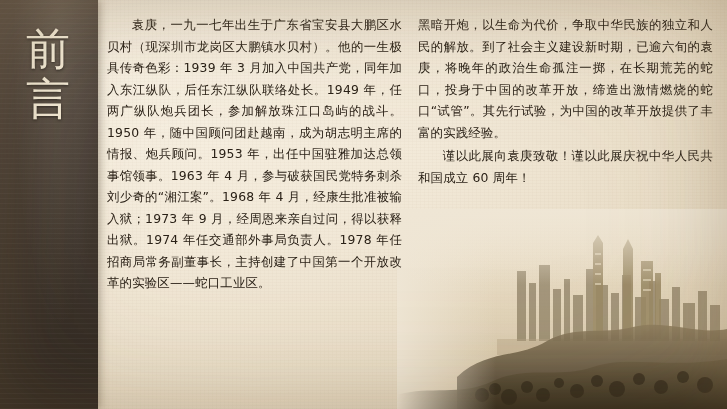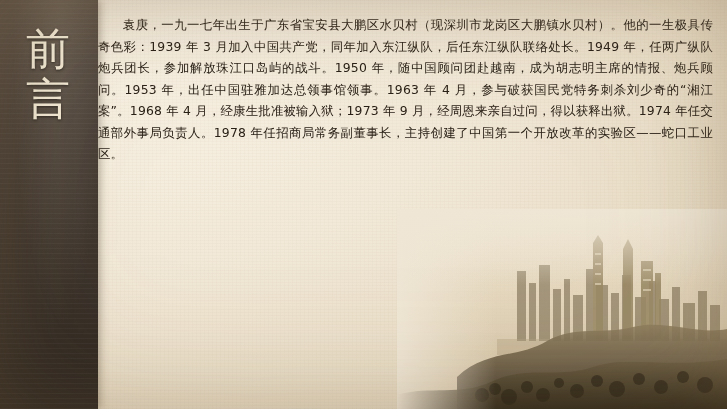--- a/index.html
+++ b/index.html
@@ -91,21 +91,21 @@
 
   
   #content {
     position: absolute;
     left: 98px;
     top: 0;
     right: 0;
     height: 409px;
     display: flex;
     flex-direction: row;
-    padding: 14px 14px 0 0;
+    padding: 14px 14px 0 9px;
     box-sizing: border-box;
     gap: 16px;
   }
   .column {
     flex: 1 1 0;
     font-family: "DejaVu Sans", sans-serif;
     font-size: 12.4px;
     line-height: 21.5px;
     color: #2a2117;
     letter-spacing: 0.2px;
@@ -230,16 +230,20 @@
 
       <rect x="0" y="0" width="330" height="200" fill="url(#fade)"></rect>
       <rect x="0" y="0" width="330" height="200" fill="url(#fadeTop)"></rect>
     </svg>
   </div>
 
   <div id="content">
     <div class="column col-left">
       <p>袁庚，一九一七年出生于广东省宝安县大鹏区水贝村（现深圳市龙岗区大鹏镇水贝村）。他的一生极具传奇色彩：1939 年 3 月加入中国共产党，同年加入东江纵队，后任东江纵队联络处长。1949 年，任两广纵队炮兵团长，参加解放珠江口岛屿的战斗。1950 年，随中国顾问团赴越南，成为胡志明主席的情报、炮兵顾问。1953 年，出任中国驻雅加达总领事馆领事。1963 年 4 月，参与破获国民党特务刺杀刘少奇的“湘江案”。1968 年 4 月，经康生批准被输入狱；1973 年 9 月，经周恩来亲自过问，得以获释出狱。1974 年任交通部外事局负责人。1978 年任招商局常务副董事长，主持创建了中国第一个开放改革的实验区——蛇口工业区。</p>
     </div>
+    <div class="column col-right">
+      <p>黑暗开炮，以生命为代价，争取中华民族的独立和人民的解放。到了社会主义建设新时期，已逾六旬的袁庚，将晚年的政治生命孤注一掷，在长期荒芜的蛇口，投身于中国的改革开放，缔造出激情燃烧的蛇口“试管”。其先行试验，为中国的改革开放提供了丰富的实践经验。</p>
+      <p class="indent">谨以此展向袁庚致敬！谨以此展庆祝中华人民共和国成立 60 周年！</p>
+    </div>
   </div>
 
   <div id="vignette"></div>
 </div>
 
 </body></html>

